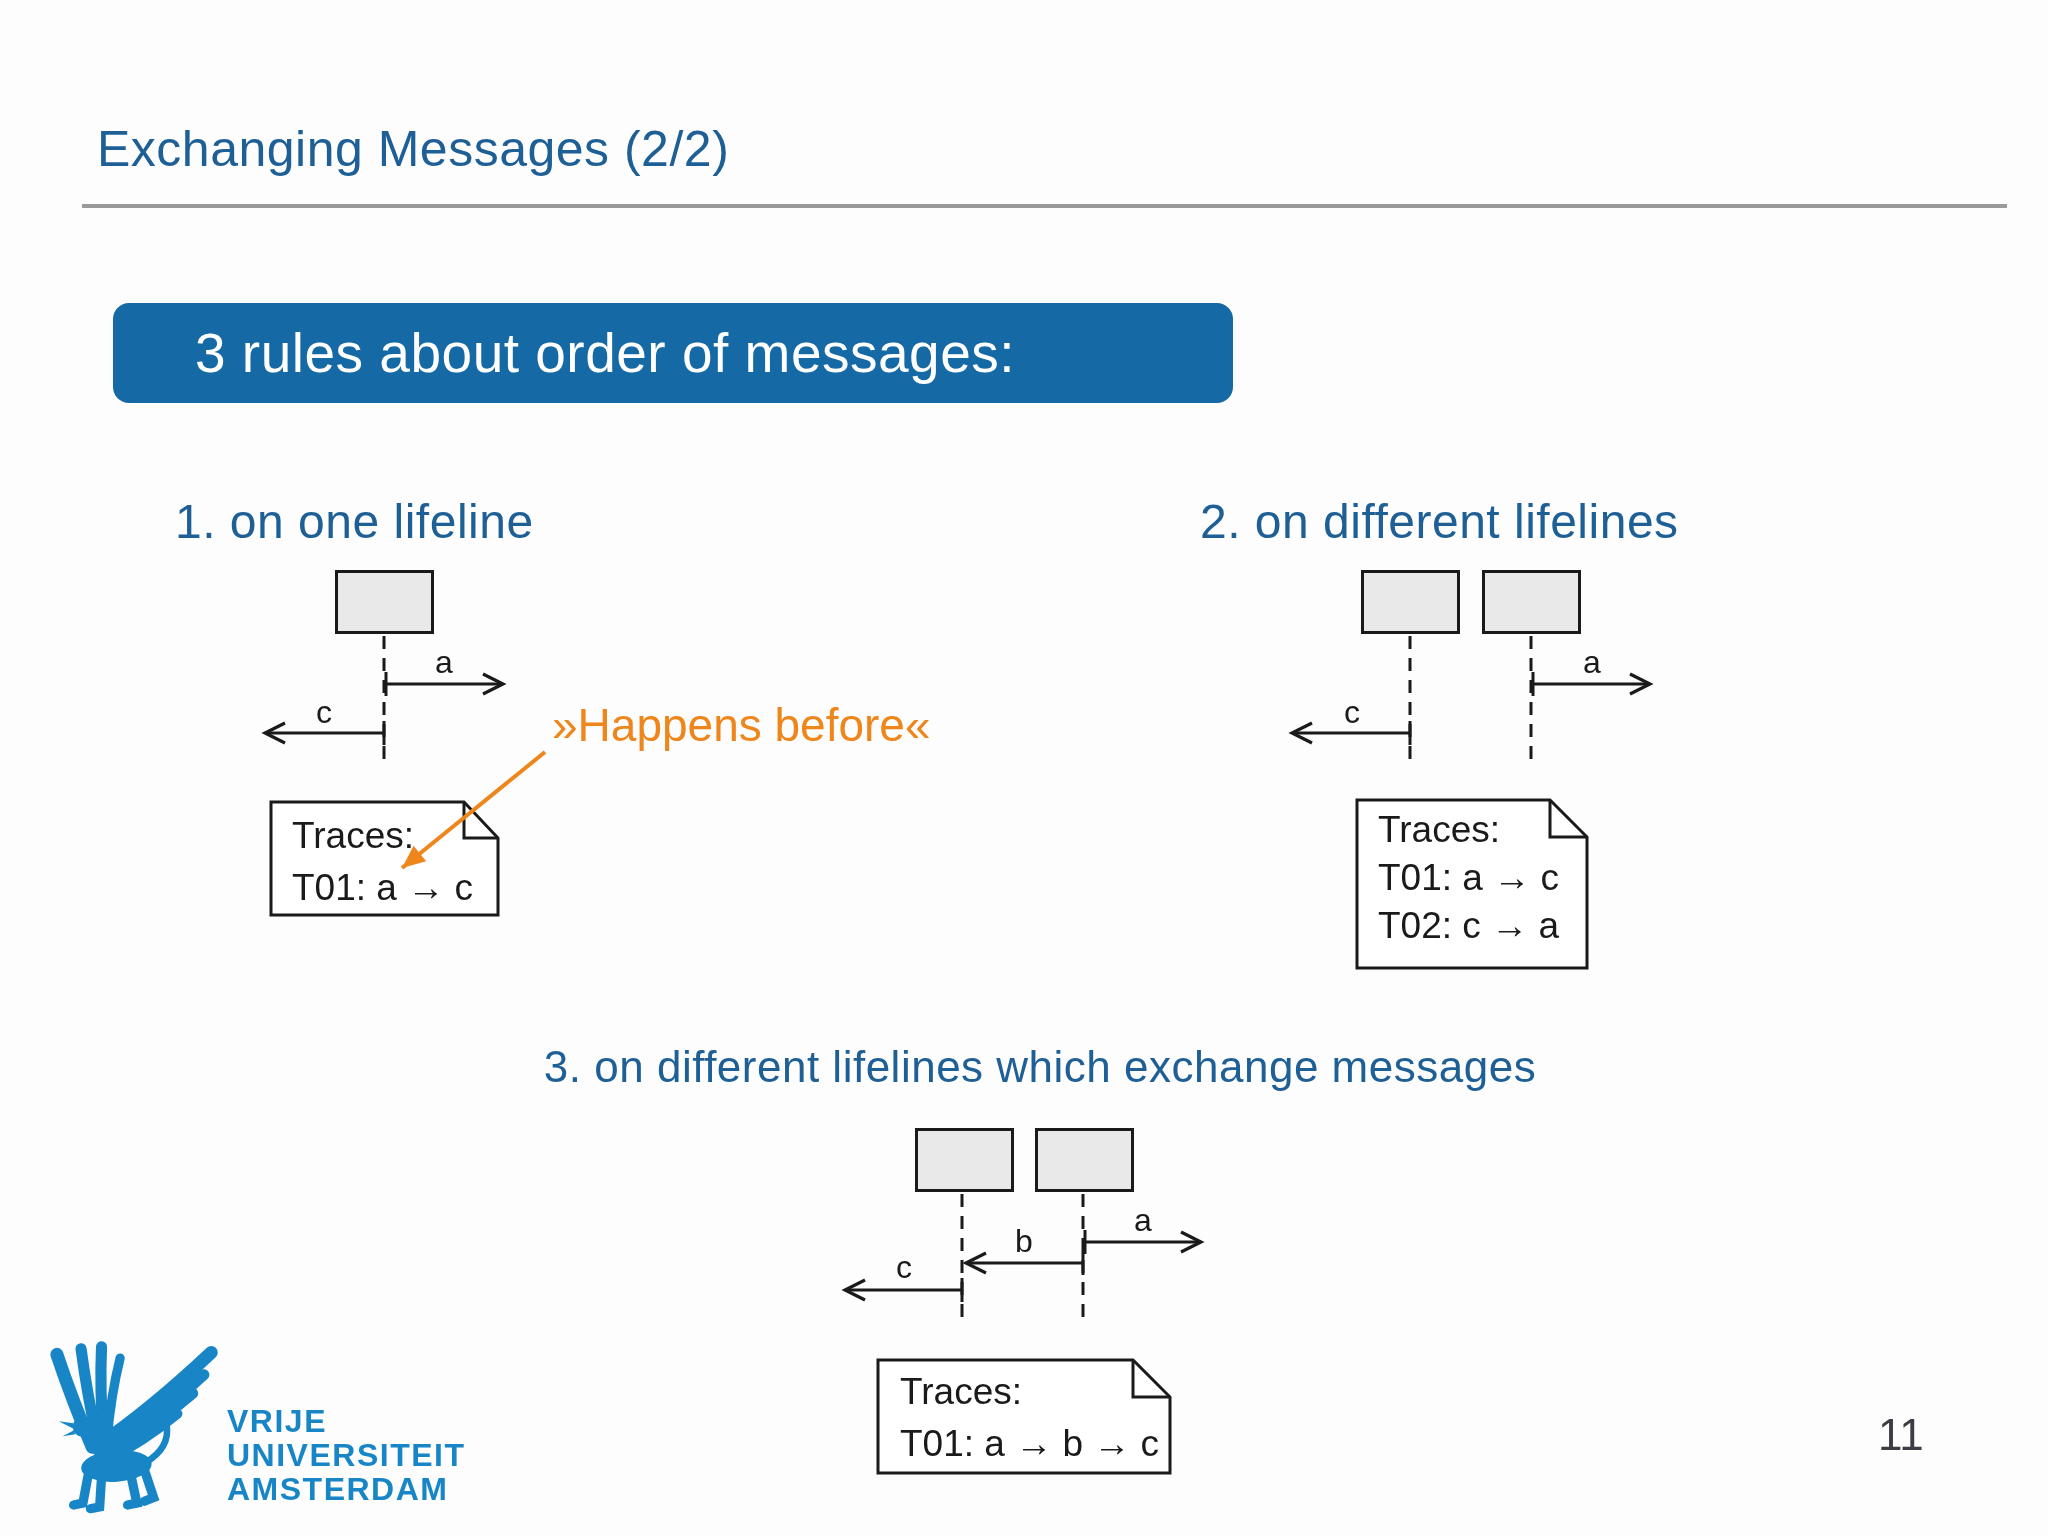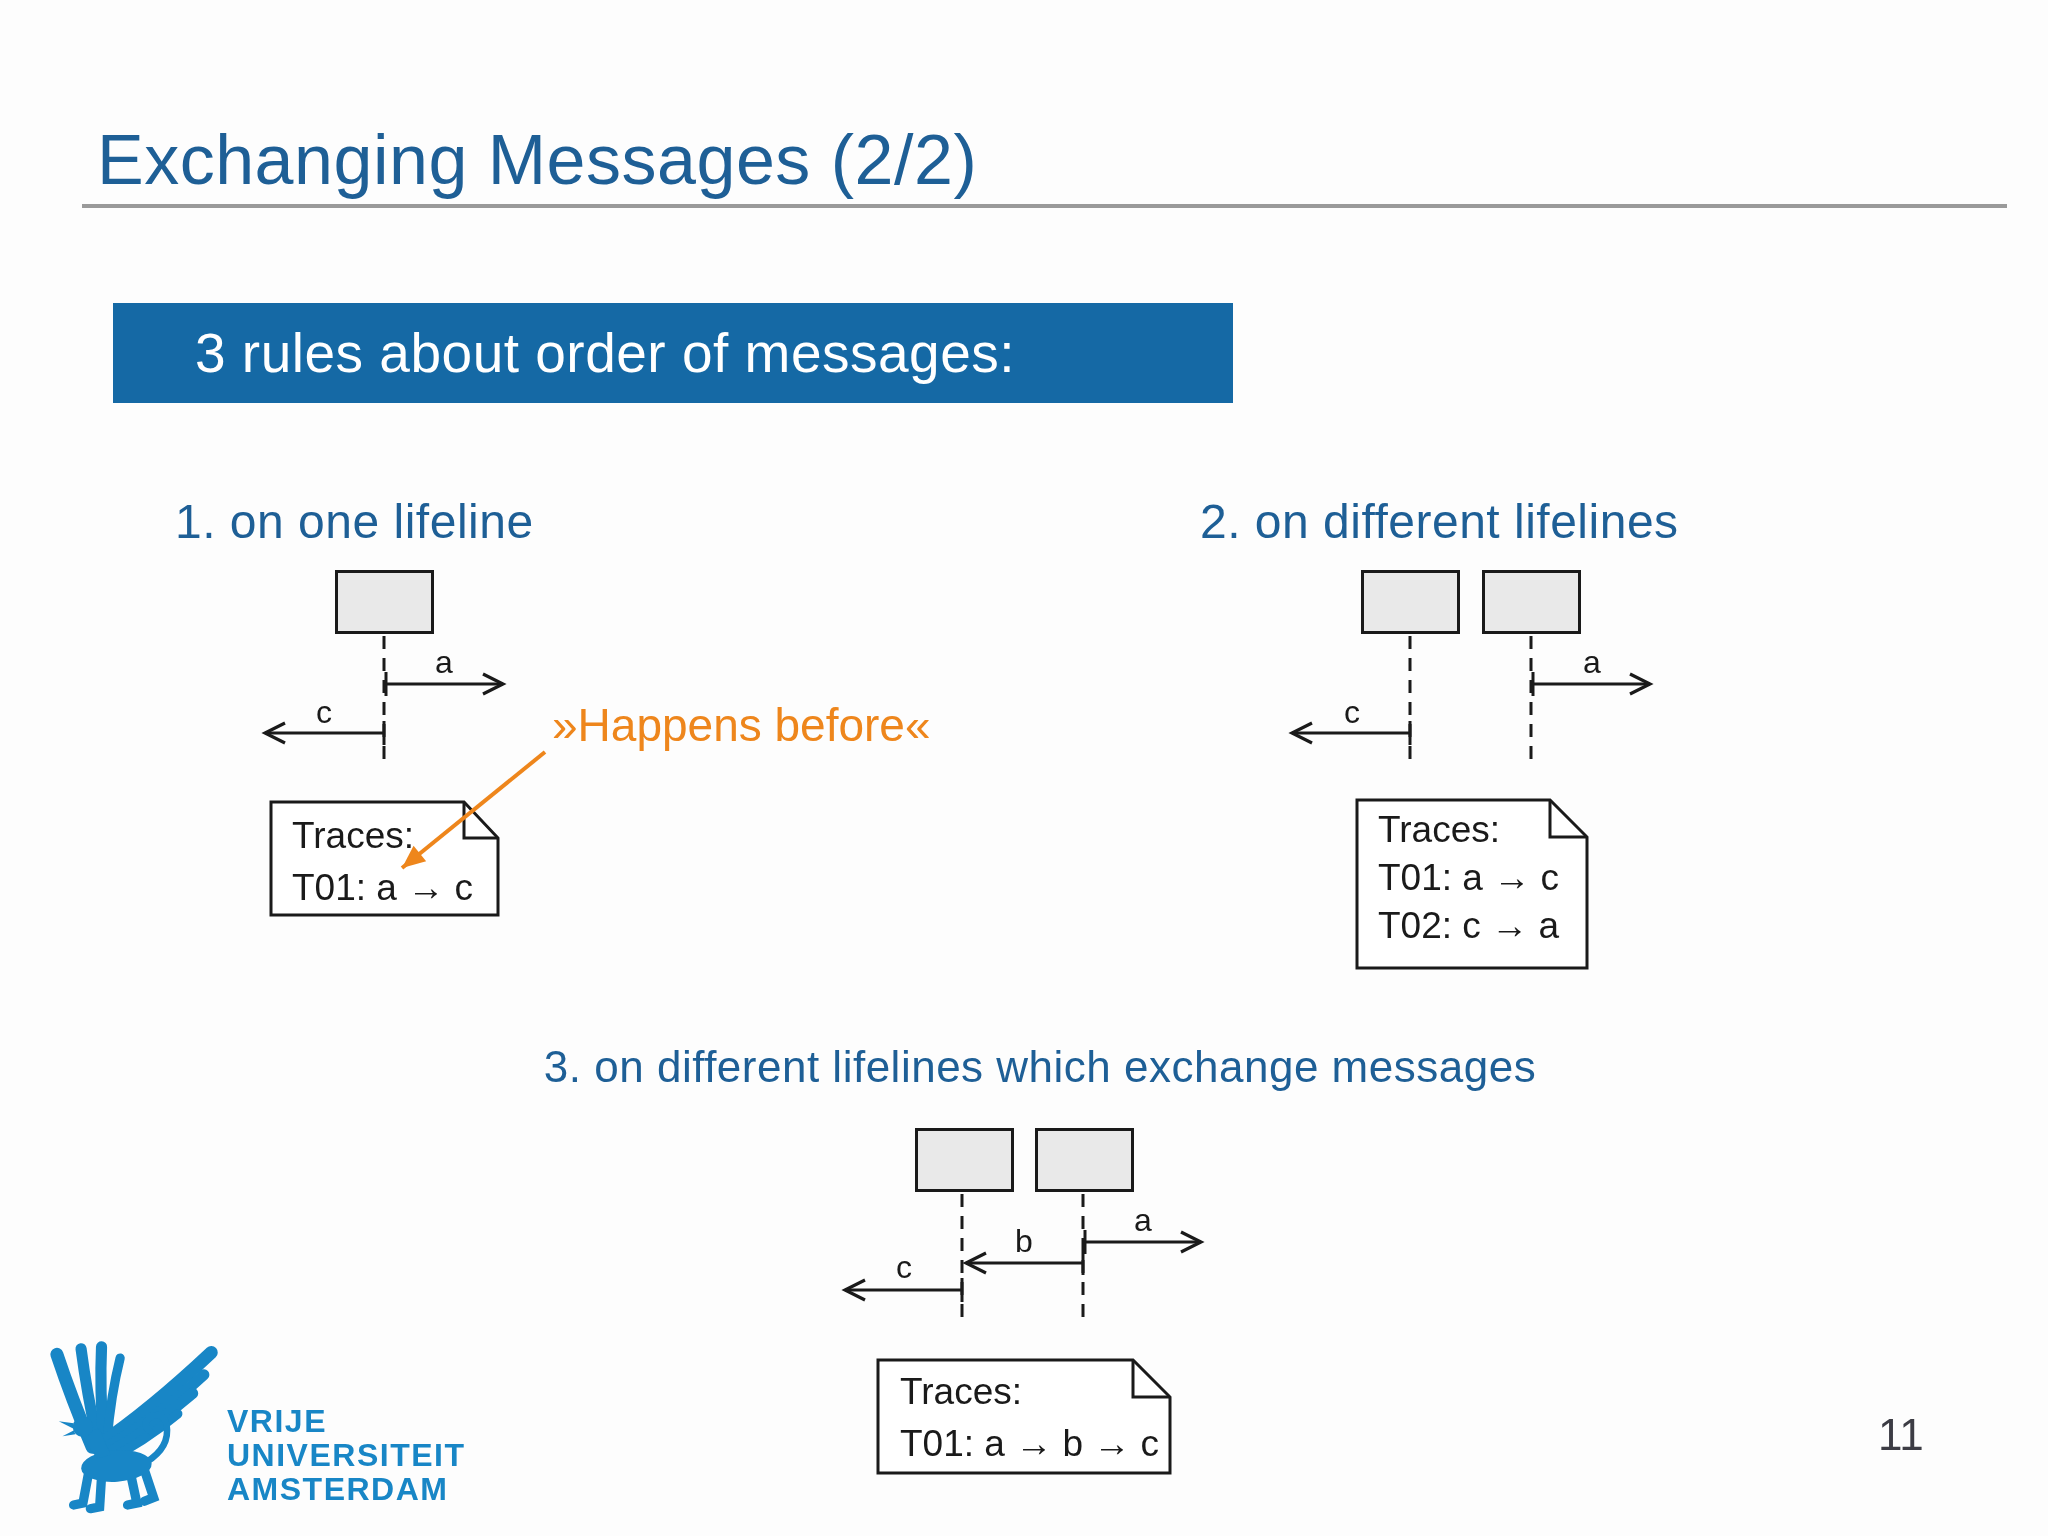--- a/index.html
+++ b/index.html
@@ -2,25 +2,25 @@
 <html><head>
 <meta charset="utf-8">
 <style>
   html,body{margin:0;padding:0;background:#e8e8e8;}
   .slide{
     position:relative;width:2048px;height:1536px;background:#FDFDFD;overflow:hidden;
     font-family:"Liberation Sans",sans-serif;color:#1a1a1a;
   }
   .abs{position:absolute;}
   
-  .title{left:97px;top:120px;font-size:70px;letter-spacing:.5px;color:#1E5F96;}
+  .title{left:97px;top:120px;font-size:50px;letter-spacing:.5px;color:#1E5F96;}
   .title-rule{left:82px;top:204px;width:1925px;height:4px;background:#9A9A9A;}
   
   .banner{left:113px;top:303px;width:1120px;height:100px;background:#1569A5;
-          display:flex;align-items:center;box-sizing:border-box;padding-left:82px;}
+          display:flex;align-items:center;box-sizing:border-box;padding-left:82px;border-radius:16px;}
   .banner span{font-size:55px;color:#ffffff;letter-spacing:.5px;}
   
   .sec-h{font-size:48px;color:#1E5F96;letter-spacing:.5px;white-space:nowrap;}
   .sec-h1{left:175px;top:494px;}
   .sec-h2{left:1200px;top:494px;text-align:right;}
   .sec-h3{left:1040px;top:1042px;transform:translateX(-50%);font-size:44px;}
   
   .ll-box{width:93px;height:58px;background:#E9E9E9;border:3px solid #1a1a1a;}
   .b-d1 {left:335px;top:570px;}
   .b-d2a{left:1361px;top:570px;}

